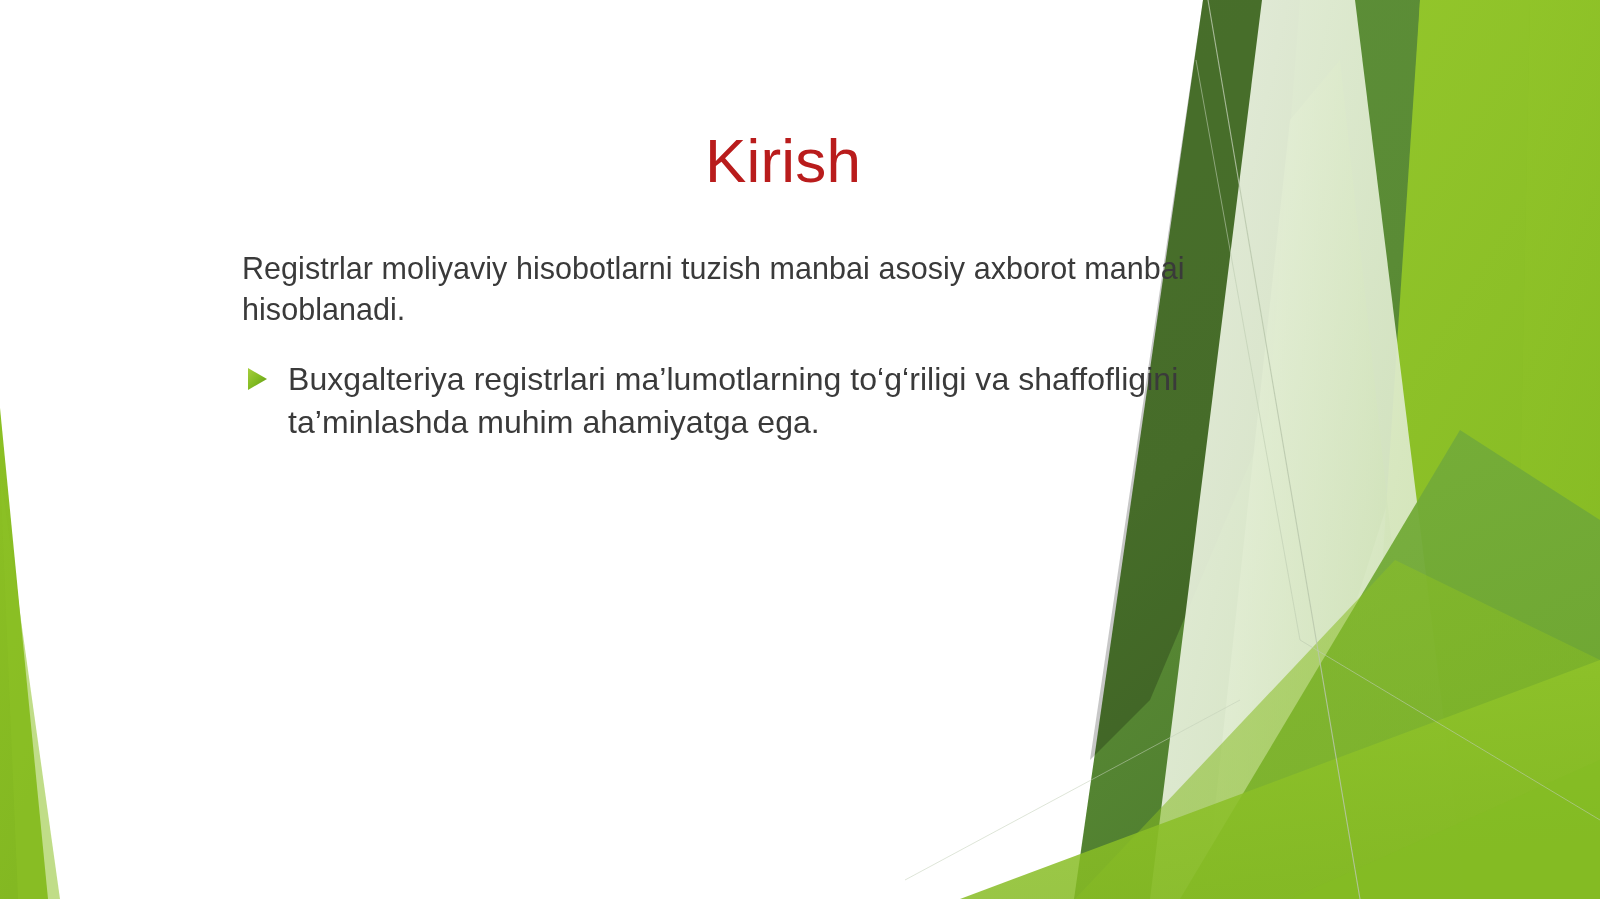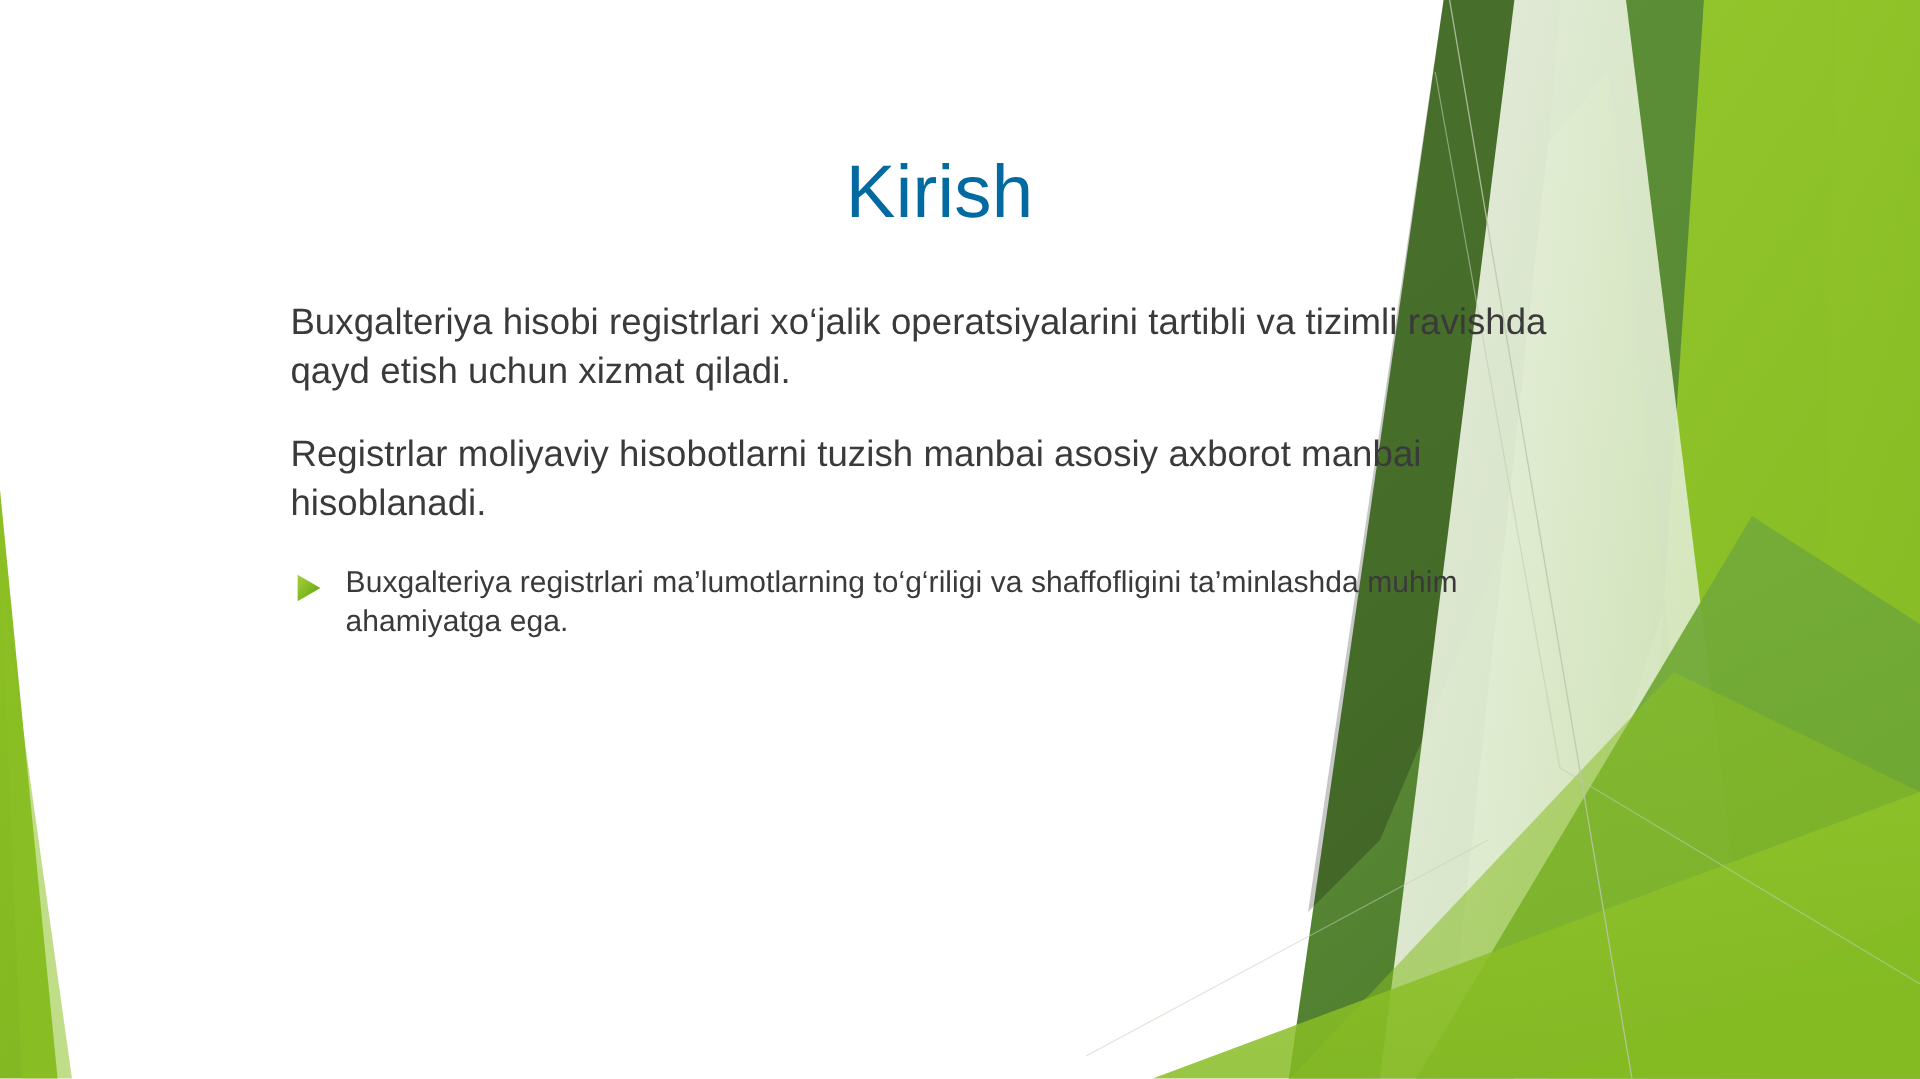--- a/index.html
+++ b/index.html
@@ -33,21 +33,21 @@
   #slide-title {
     position: absolute;
     left: 0;
     top: 126px;
     width: 1566px;
     text-align: center;
     font-size: 62px;
     font-weight: normal;
     line-height: 1.12;
     letter-spacing: 0.2px;
-    color: #0369a1;
+    color: #b91c1c;
     white-space: nowrap;
   }
   #body-blocks {
     position: absolute;
     left: 242px;
     top: 248px;
     width: 1075px;
   }
   .para {
     font-size: 30.5px;
@@ -63,21 +63,21 @@
   }
   .bullet-marker {
     position: absolute;
     left: 4px;
     top: 9px;
     width: 22px;
     height: 24px;
     display: block;
   }
   .bullet-text {
-    font-size: 25px;
+    font-size: 32px;
     line-height: 1.335;
     color: #3A3A3A;
     letter-spacing: 0.05px;
     display: block;
   }
 </style>
 </head>
 <body>
 
 <div id="slide">
@@ -140,21 +140,20 @@
 
     <polygon points="0,408 48,899 0,899" fill="url(#gBright)"></polygon>
     <polygon points="0,470 60,899 18,899" fill="#8DC127" opacity="0.55"></polygon>
   </svg>
 
   <div id="content">
     <div id="slide-title">Kirish</div>
 
     <div id="body-blocks">
 
-      <p class="para">Buxgalteriya hisobi registrlari xo‘jalik operatsiyalarini tartibli va tizimli ravishda qayd etish uchun xizmat qiladi.</p>
 
 
       <p class="para">Registrlar moliyaviy hisobotlarni tuzish manbai asosiy axborot manbai hisoblanadi.</p>
 
       <div class="para bullet-row">
         <svg class="bullet-marker" viewBox="0 0 22 24" xmlns="http://www.w3.org/2000/svg">
           <polygon points="2,1 21,12 2,23" fill="url(#gBulletTri)"></polygon>
         </svg>
         <span class="bullet-text">Buxgalteriya registrlari ma’lumotlarning to‘g‘riligi va shaffofligini ta’minlashda muhim ahamiyatga ega.</span>
       </div>

